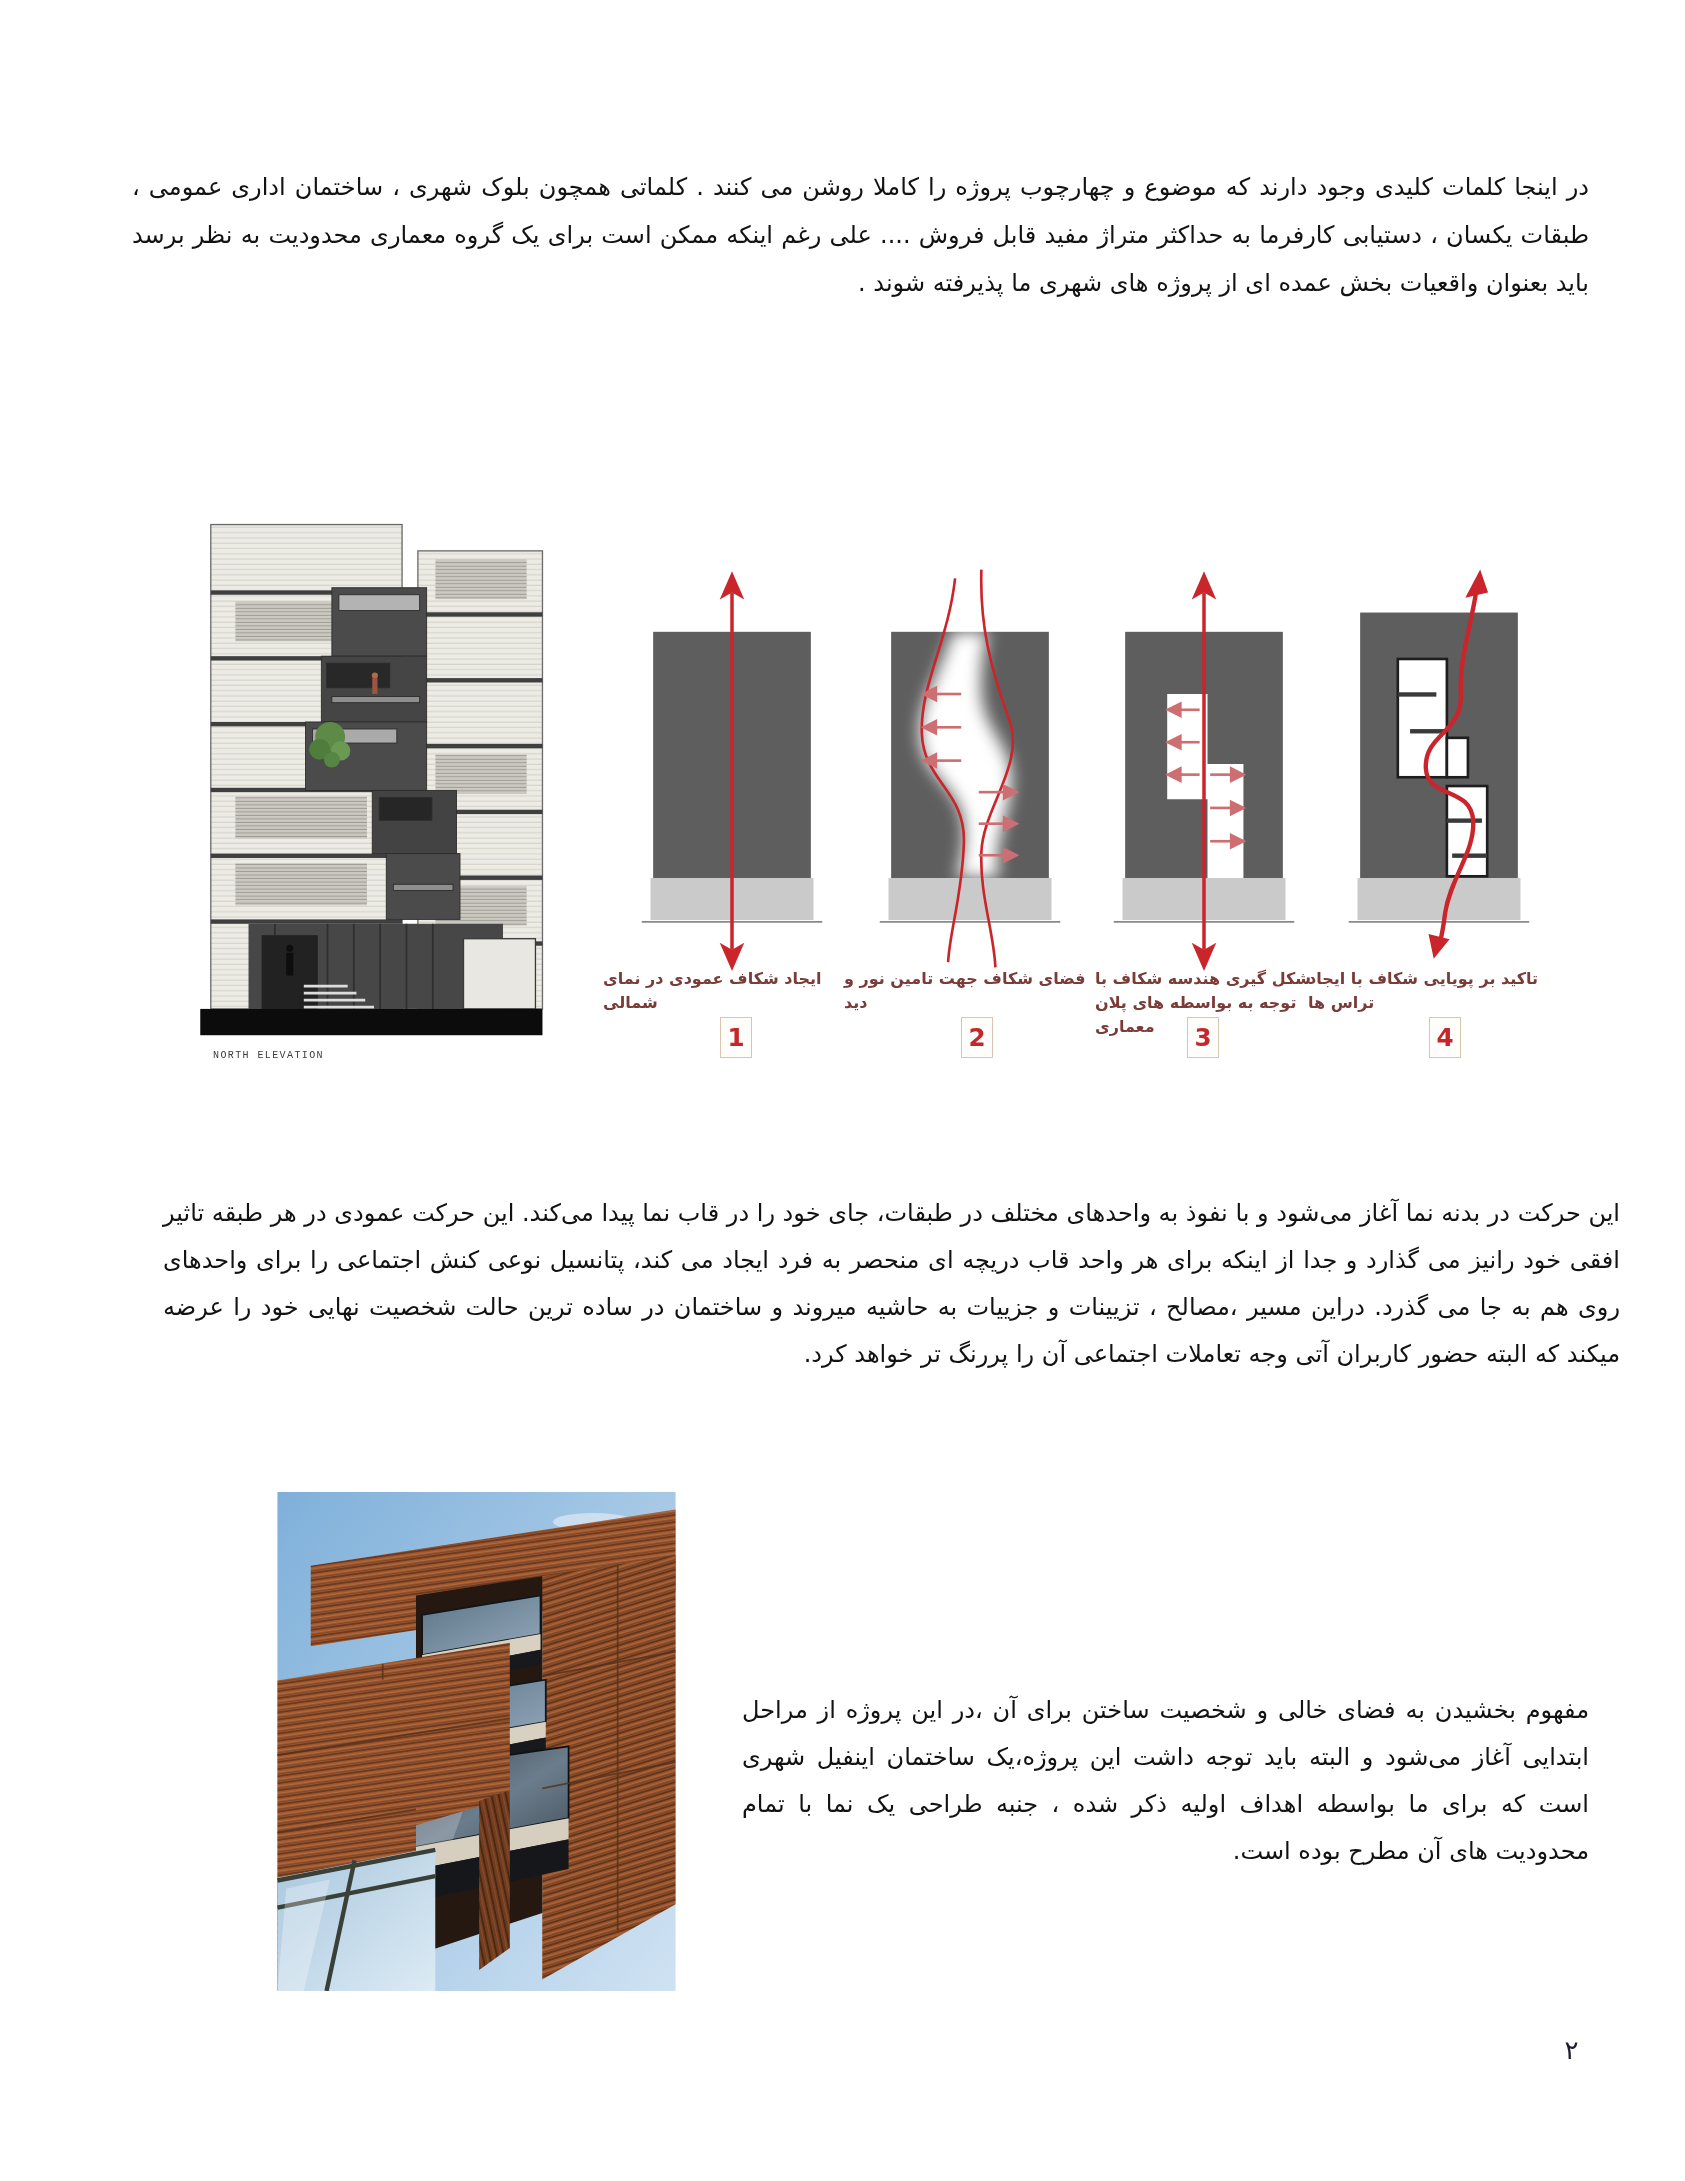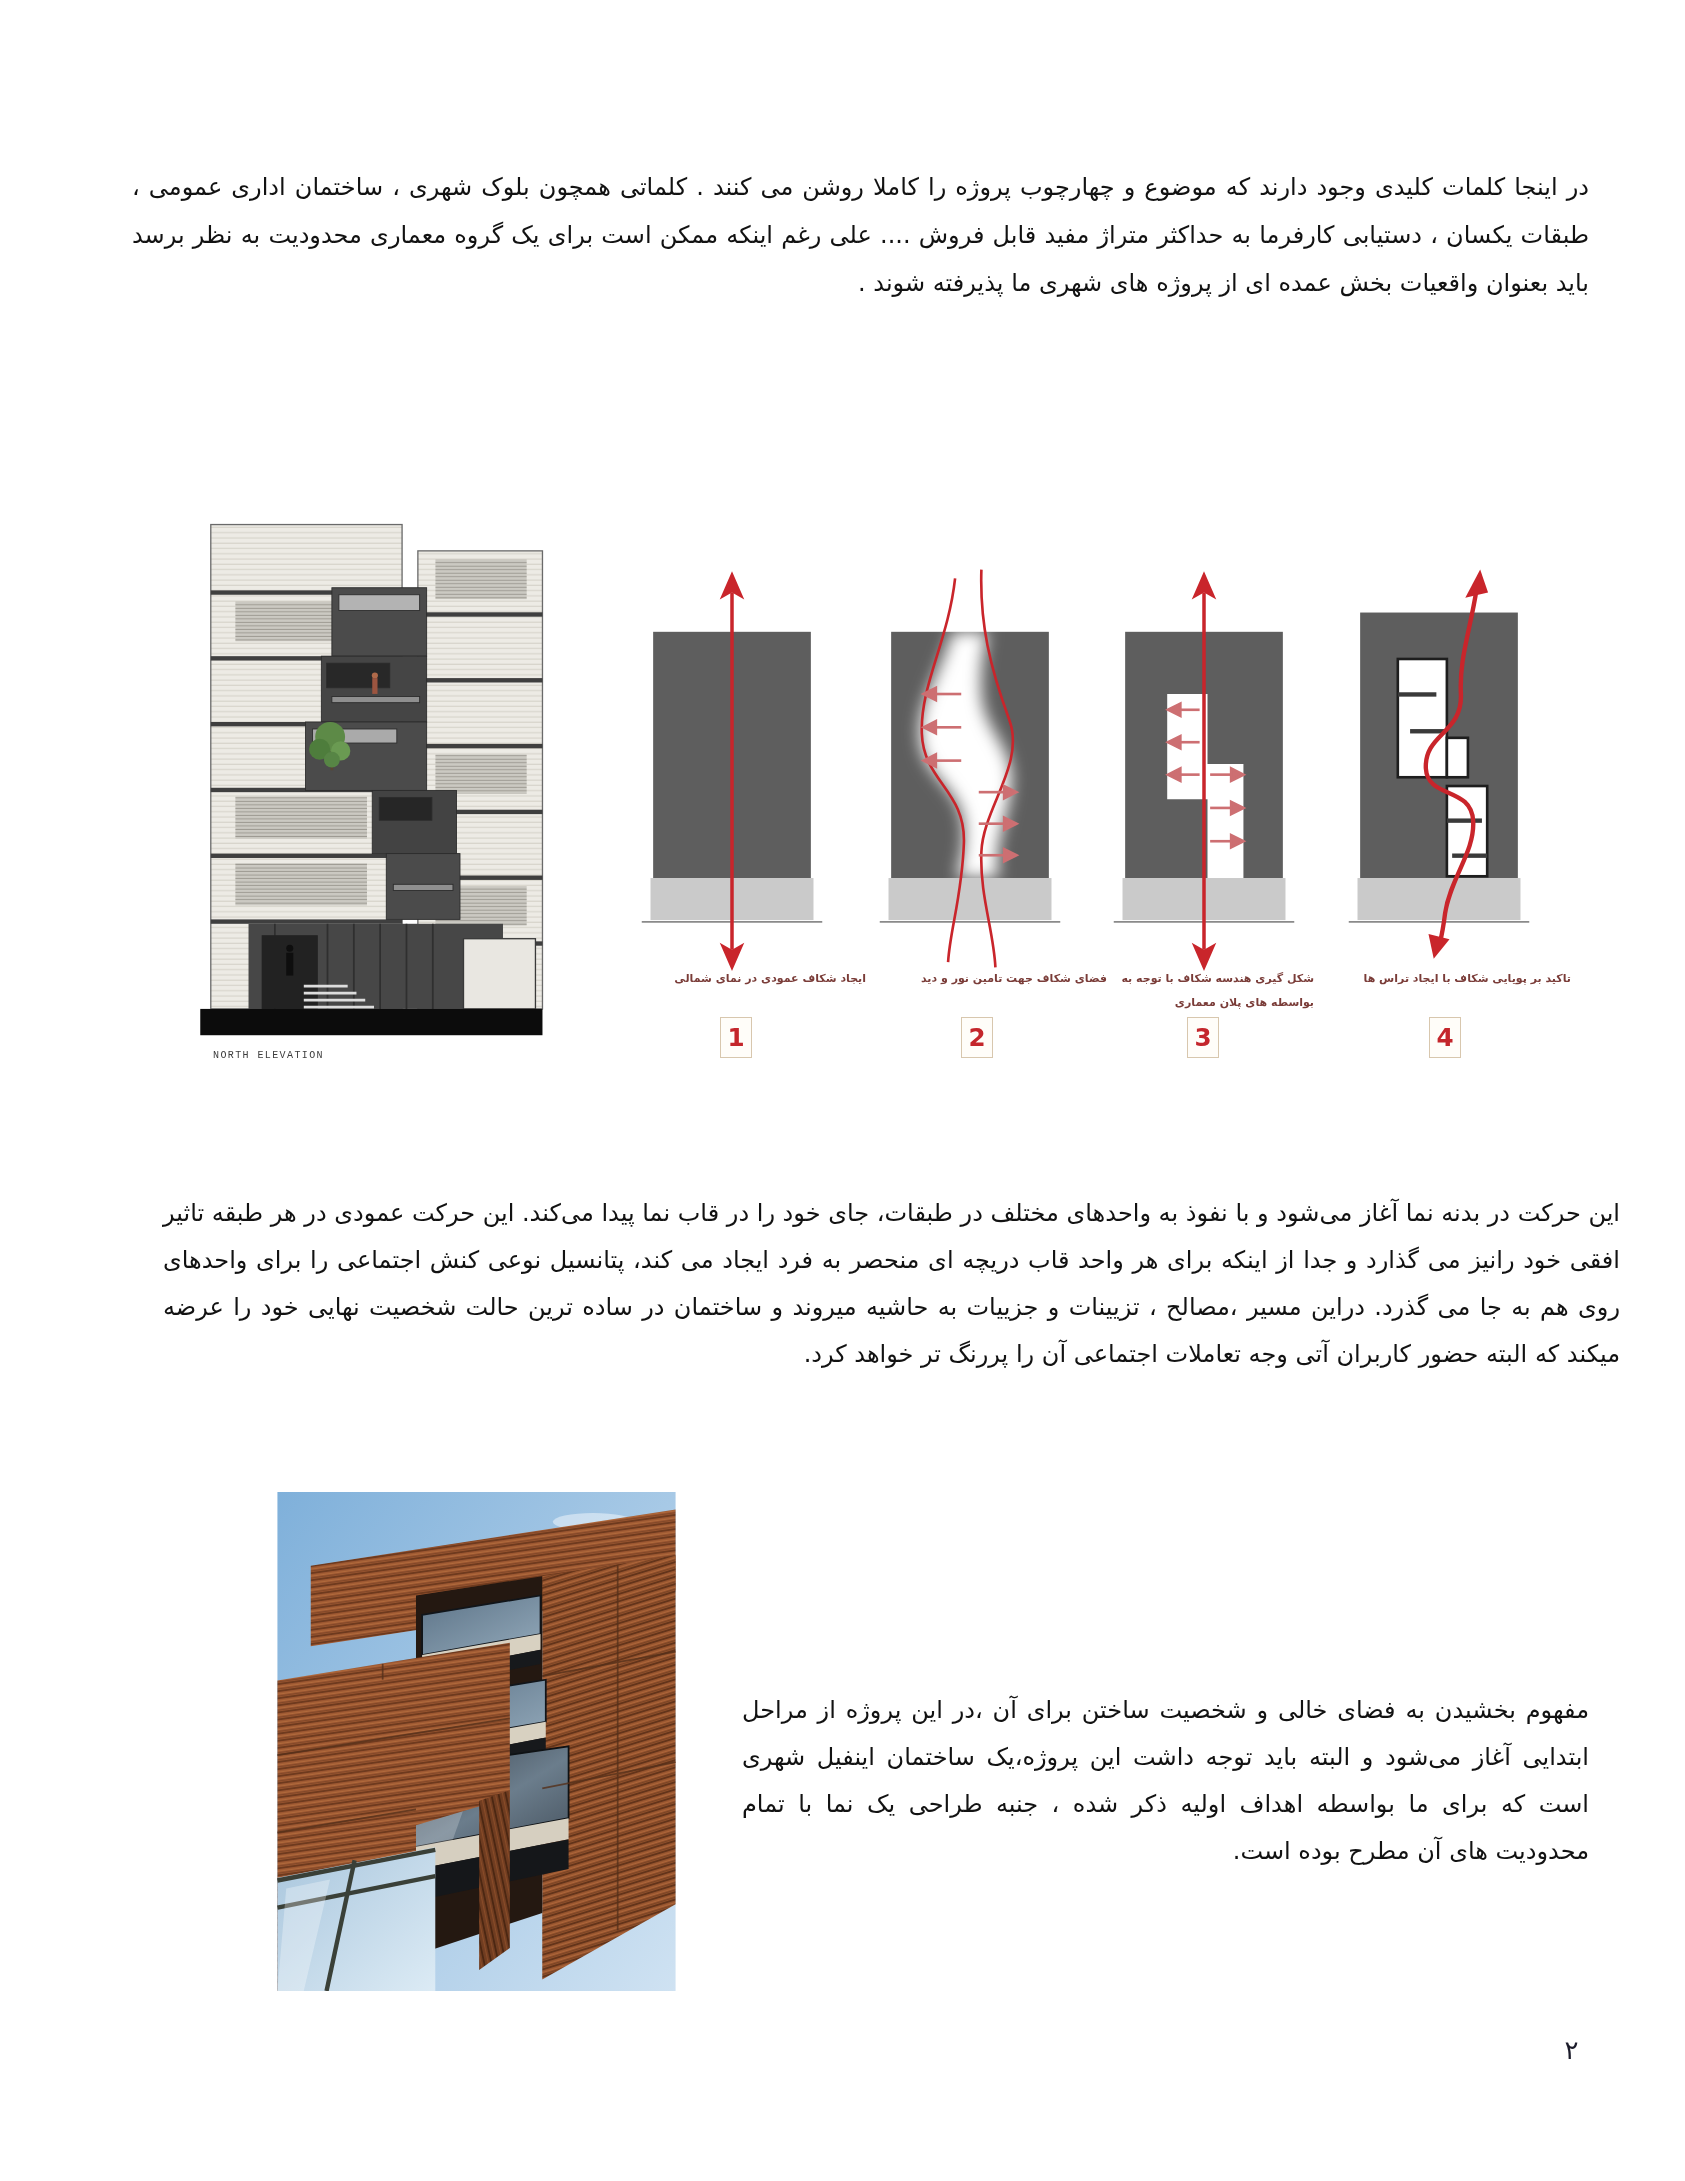--- a/index.html
+++ b/index.html
@@ -9,22 +9,22 @@
   }
   .abs{position:absolute;}
   .para{direction:rtl;text-align:justify;text-align-last:right;font-size:24px;line-height:48px;color:#121212;}
   .para p{margin:0;}
   #para-intro{left:132px;top:163px;width:1457px;}
   #para-movement{left:132px;top:1190px;width:1457px;line-height:47px;margin-left:31px;}
   #para-concept{left:742px;top:1687px;width:847px;line-height:47px;}
   .diag{position:absolute;top:562px;width:184px;height:413px;}
   #diag1{left:640px;} #diag2{left:878px;} #diag3{left:1112px;} #diag4{left:1347px;}
   .dcap{
-    position:absolute;top:967px;width:263px;color:#7a3c38;font-size:11px;line-height:24px;
-    text-align:right;direction:rtl;font-weight:bold;
+    position:absolute;top:967px;width:263px;color:#7a3c38;font-size:16px;line-height:24px;
+    text-align:left;direction:rtl;font-weight:bold;
   }
   #dcap1{left:603px;} #dcap2{left:844px;} #dcap3{left:1095px;width:219px;} #dcap4{left:1308px;}
   .numbox{
     position:absolute;top:1017px;width:30px;height:39px;background:#fffdf9;
     border:1.8px solid #d8c7ae;display:flex;align-items:center;justify-content:center;
     font-size:24.6px;font-weight:bold;color:#c4262c;
   }
   #num1{left:720px;} #num2{left:961px;} #num3{left:1187px;} #num4{left:1429px;}
   #elevation{left:200px;top:507px;width:348px;height:537px;}
   #elevation-caption{

